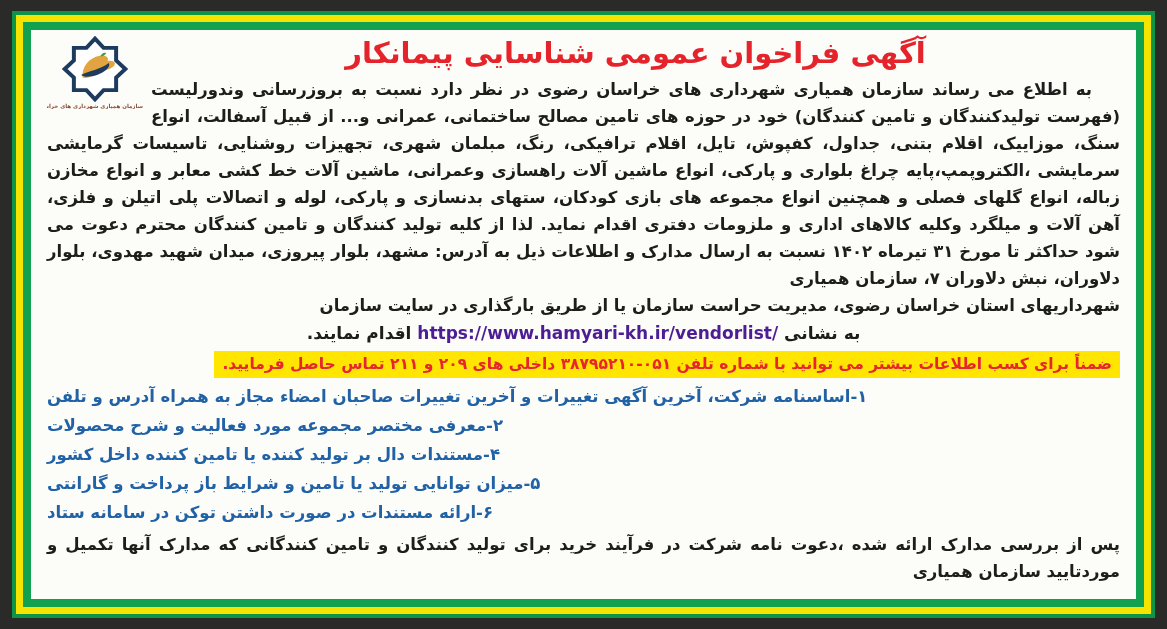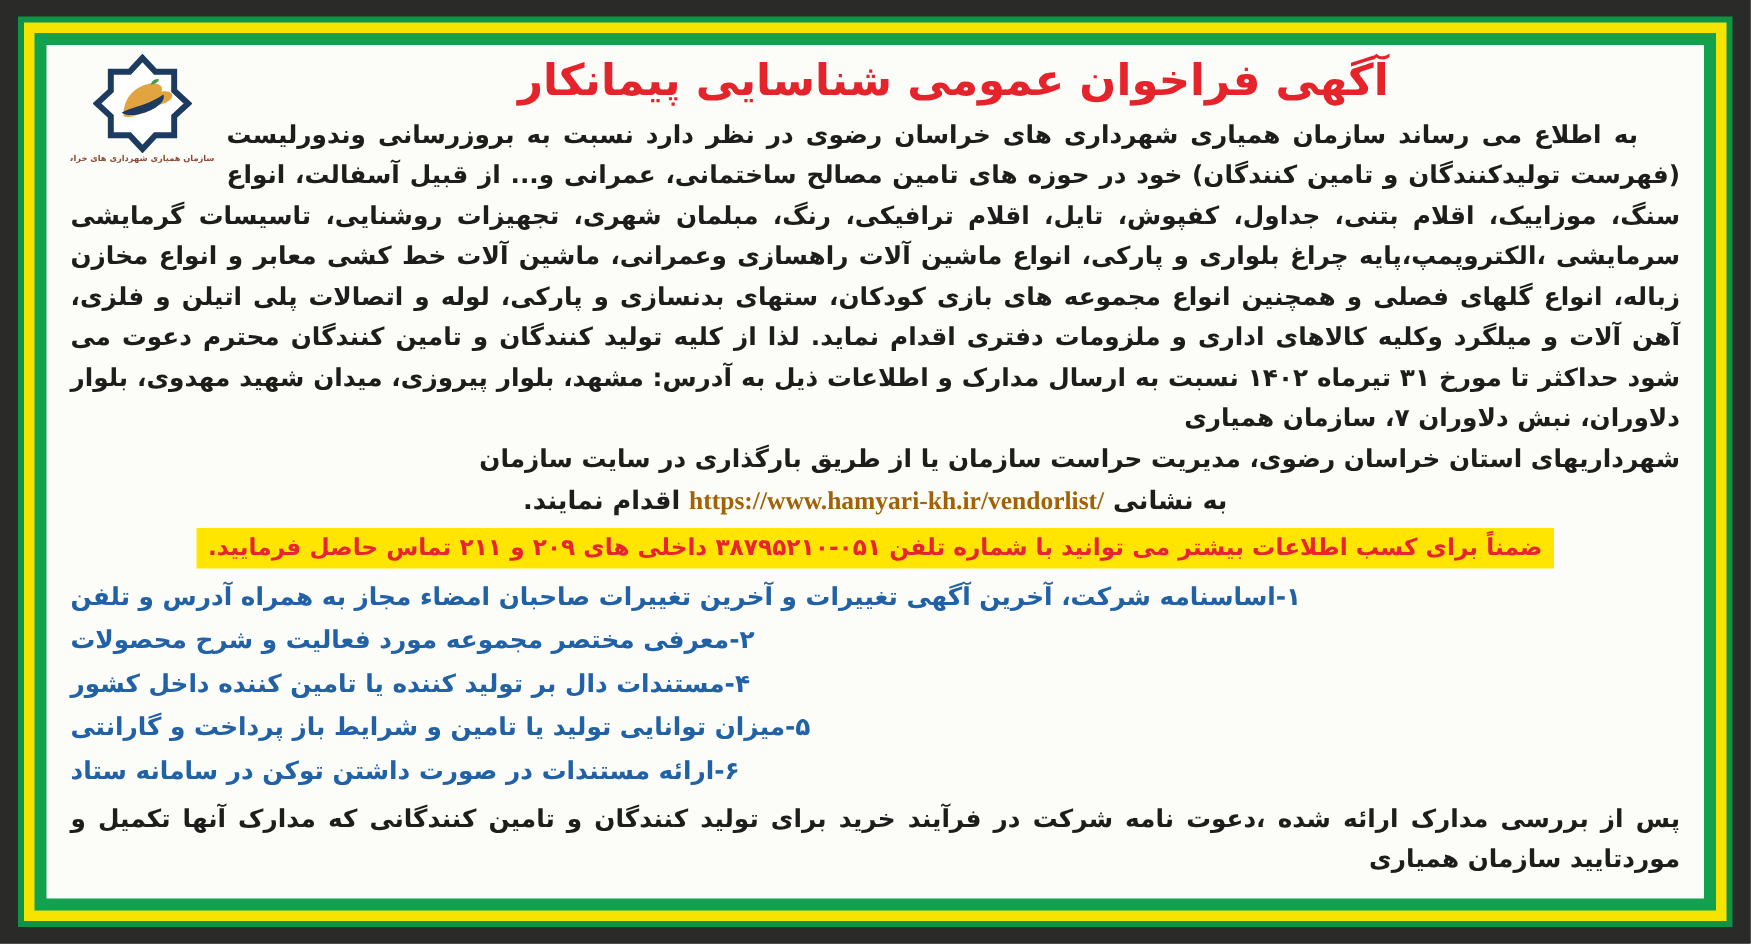--- a/index.html
+++ b/index.html
@@ -62,29 +62,28 @@
     font-size: 16.5px;
     line-height: 27px;
     text-align: right;
   }
   .link-line {
     font-size: 17px;
     line-height: 29px;
     text-align: center;
   }
   .url-link {
-    color: #a16207;
+    color: #4c1d95;
     text-decoration: none;
     direction: ltr;
     unicode-bidi: embed;
     font-weight: bold;
-    font-family: Liberation Serif, serif;
   }
 
-  .highlight-row { text-align: center; margin: 3px 0 4px 0; }
+  .highlight-row { text-align: right; margin: 3px 0 4px 0; }
   .highlight-pill {
     display: inline-block;
     background: #ffe500;
     color: #e72430;
     font-size: 15.5px;
     line-height: 20px;
     padding: 3px 8px 4px 8px;
   }
   .phone-ltr { direction: ltr; unicode-bidi: embed; }
 

